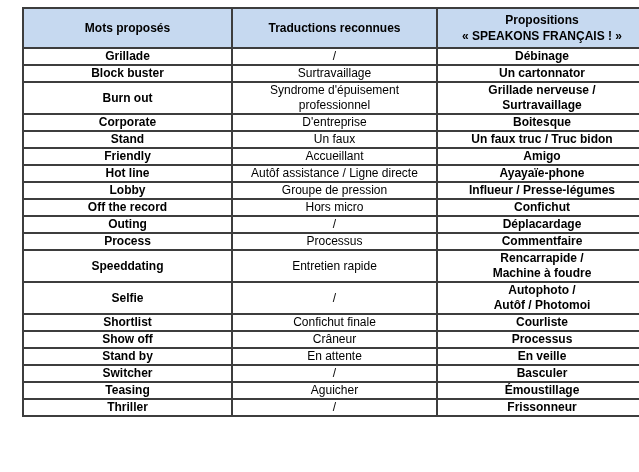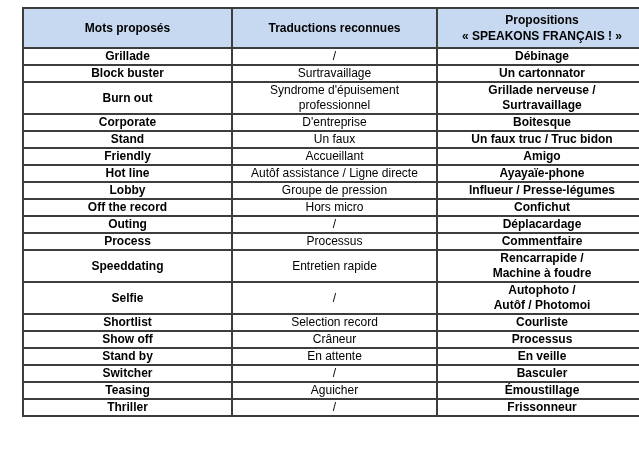--- a/index.html
+++ b/index.html
@@ -134,21 +134,21 @@
 Machine à foudre</td>
       </tr>
       <tr>
         <td class="c1">Selfie</td>
         <td class="c2">/</td>
         <td class="c3">Autophoto /
 Autôf / Photomoi</td>
       </tr>
       <tr>
         <td class="c1">Shortlist</td>
-        <td class="c2">Selection record</td>
+        <td class="c2">Confichut finale</td>
         <td class="c3">Courliste</td>
       </tr>
       <tr>
         <td class="c1">Show off</td>
         <td class="c2">Crâneur</td>
         <td class="c3">Processus</td>
       </tr>
       <tr>
         <td class="c1">Stand by</td>
         <td class="c2">En attente</td>

